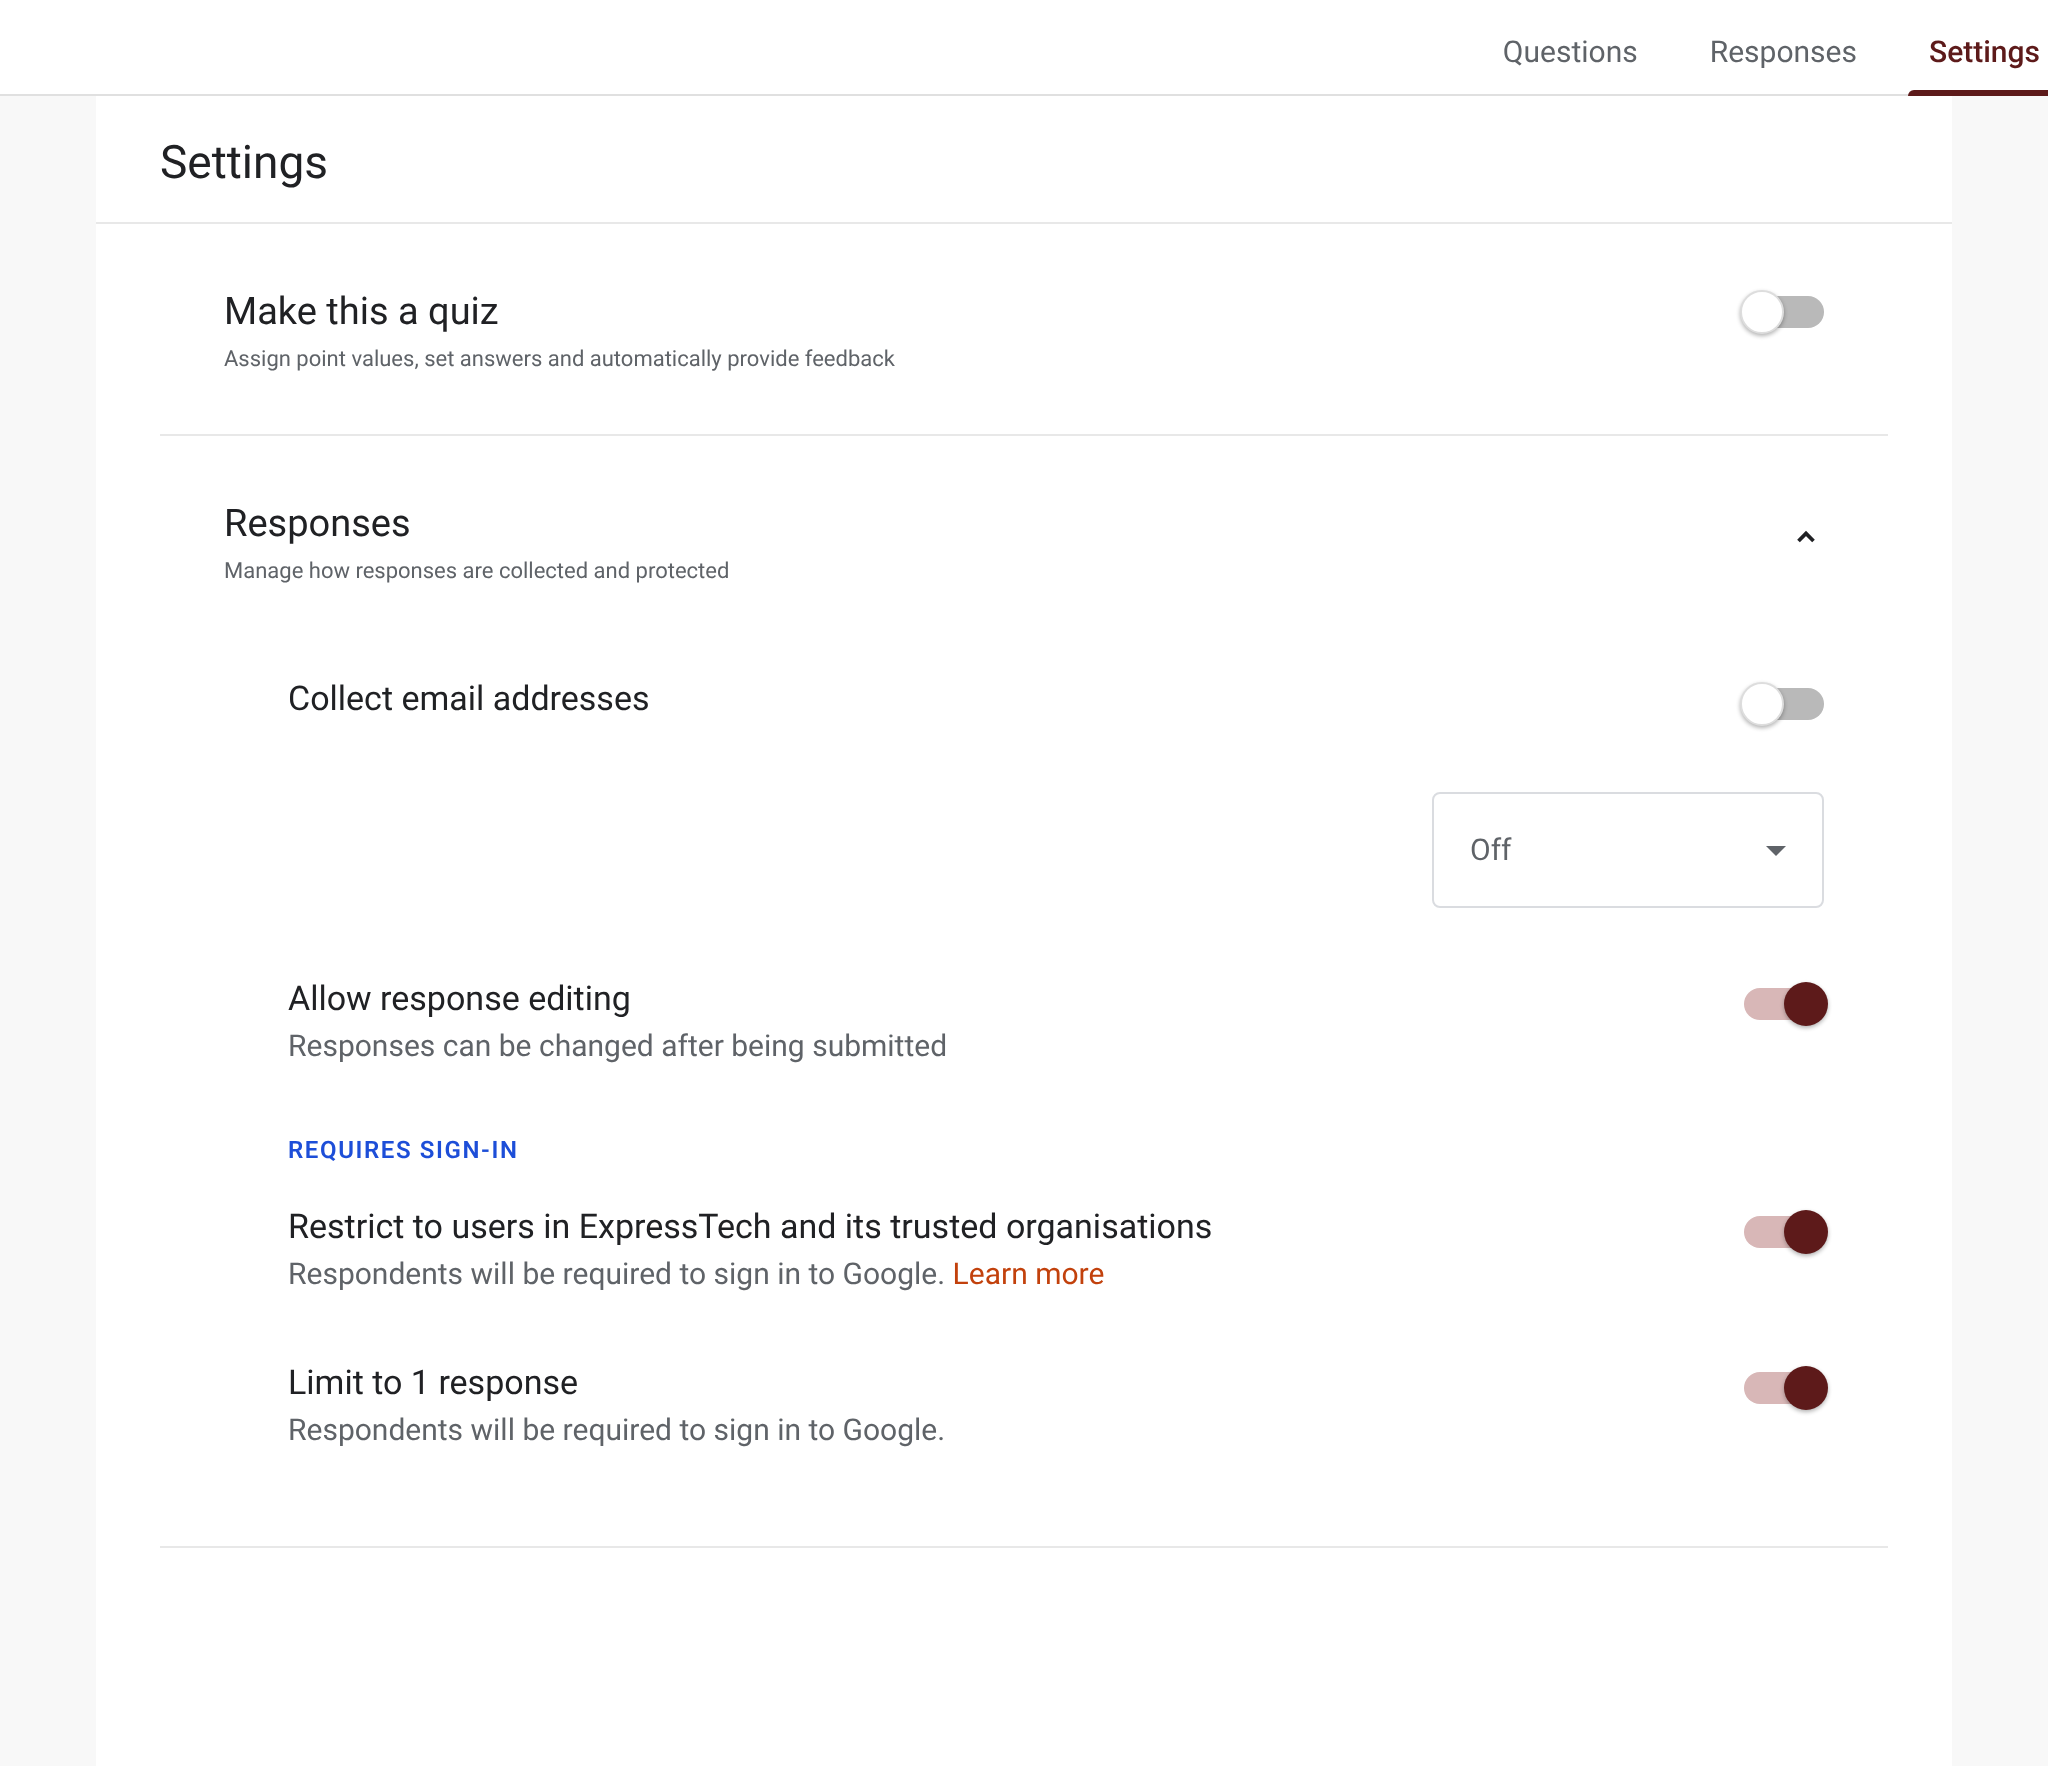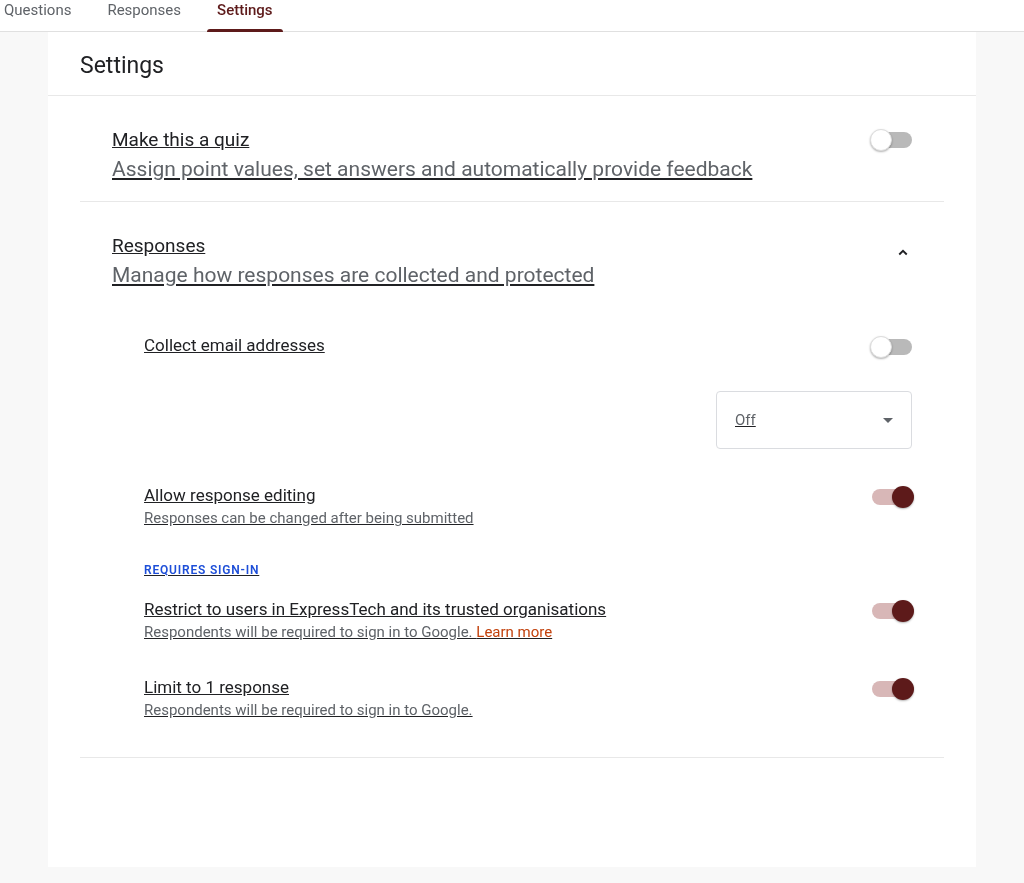--- a/index.html
+++ b/index.html
@@ -6,23 +6,23 @@
   body {
     font-family: -apple-system, BlinkMacSystemFont, "Segoe UI", Roboto, Arial, sans-serif;
     background: #f8f8f8;
     color: #202124;
     width: 1024px;
   }
   .topbar {
     background: #fff;
     border-bottom: 1px solid #e0e0e0;
     display: flex;
-    justify-content: flex-start;
+    justify-content: flex-end;
     align-items: flex-end;
-    height: 32px;
+    height: 48px;
   }
   .tabs {
     display: flex;
     gap: 28px;
   }
   .tab {
     font-size: 15px;
     color: #5f6368;
     padding: 12px 4px 12px 4px;
     cursor: pointer;
@@ -50,41 +50,40 @@
     min-height: 835px;
   }
   .page-title {
     font-size: 23px;
     color: #202124;
     padding: 20px 32px 16px 32px;
     border-bottom: 1px solid #e8e8e8;
     font-weight: 400;
   }
   .section {
-    padding: 32px 32px 20px 32px;
+    padding: 32px 32px 31px 32px;
     border-bottom: 1px solid #e8e8e8;
     margin: 0 32px;
-    text-decoration: underline;
   }
   .section:first-of-type {
     padding-top: 48px;
   }
   .section-header {
     display: flex;
     justify-content: space-between;
     align-items: flex-start;
   }
   .section-title {
     font-size: 19px;
     color: #202124;
     margin-bottom: 6px;
     font-weight: 400;
   }
   .section-sub {
-    font-size: 21px;
+    font-size: 11px;
     color: #5f6368;
   }
   .chevron {
     margin-top: 10px;
     cursor: pointer;
   }
   .sub-items {
     padding-top: 30px;
     padding-left: 32px;
   }

